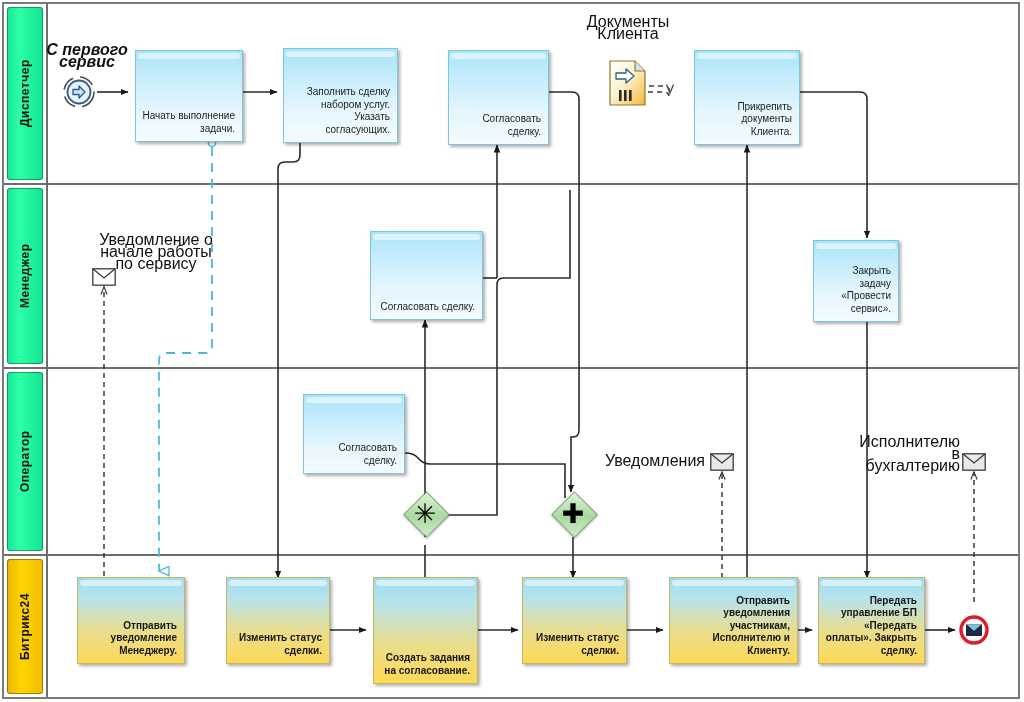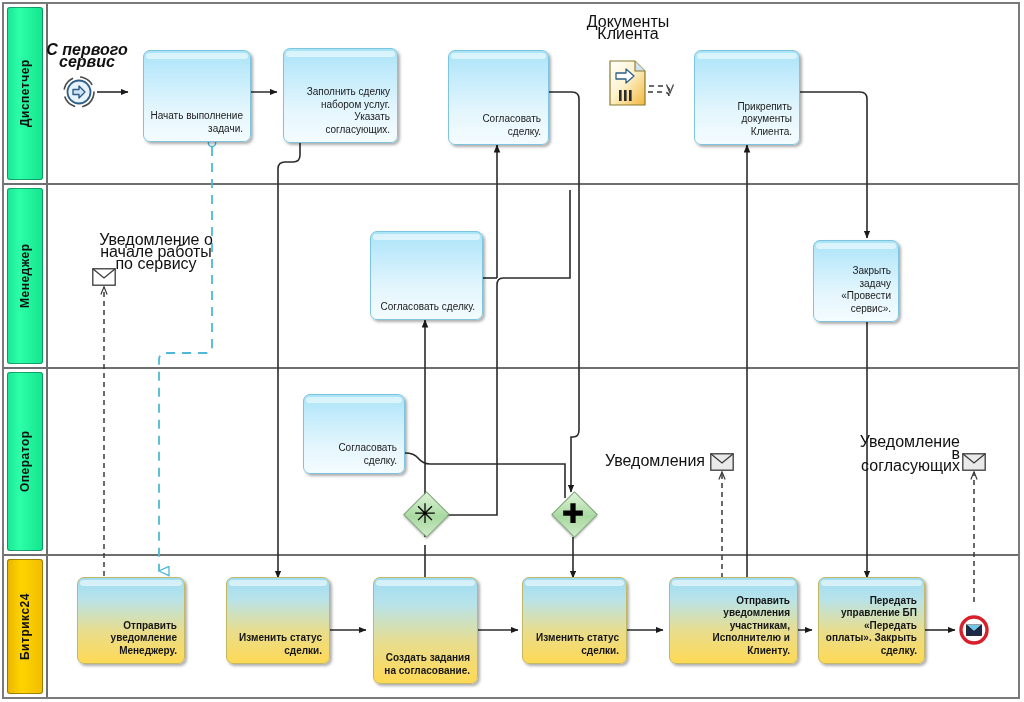--- a/index.html
+++ b/index.html
@@ -15,21 +15,21 @@
   .lane-head .chip{position:absolute;left:3px;top:3px;right:3px;bottom:3px;border-radius:3px;
                    box-shadow:inset 0 0 0 1px rgba(0,0,0,.35);}
   .lane-green .chip{background:linear-gradient(90deg,#19e696 0%,#2dffa8 35%,#13e58f 100%);}
   .lane-gold .chip{background:linear-gradient(90deg,#e9b500 0%,#ffd400 40%,#f0bd00 100%);}
   .lane-label{position:absolute;left:0;top:0;width:100%;height:100%;
               display:flex;align-items:center;justify-content:center;
               font-size:12px;font-weight:bold;color:#111;letter-spacing:.5px;
               writing-mode:vertical-rl;transform:rotate(180deg);white-space:nowrap;}
 
   
-  .task{position:absolute;box-sizing:border-box;border:1px solid #8fc9e0;border-radius:7px;
+  .task{position:absolute;box-sizing:border-box;border:1px solid #8fc9e0;border-radius:0;
         box-shadow:2px 2px 3px rgba(0,0,0,.32);}
   .task.blue{background:linear-gradient(180deg,#a9e4f7 0%,#bfeafb 22%,#e4f6fd 65%,#f4fcff 100%);
              border-color:#7fc4de;}
   .task.gold{background:linear-gradient(180deg,#9fdcf2 0%,#b8e3ea 25%,#e8dd8e 62%,#ffd955 100%);
              border-color:#c2b765;}
   .task .txt{position:absolute;left:6px;right:7px;bottom:6px;text-align:right;
              font-size:10px;line-height:12.5px;color:#151515;font-weight:bold;}
   .task.blue .txt{font-weight:normal;color:#1a1a1a;}
   .task .hl{position:absolute;left:2px;right:2px;top:2px;height:6px;border-radius:5px;
             background:rgba(255,255,255,.55);}
@@ -174,21 +174,21 @@
 
   <div class="lbl it c" style="left:44px;top:44px;width:86px;">С первого сервис</div>
   <div class="ev-start" style="left:62px;top:75px;">
     <svg width="34" height="34" viewBox="0 0 34 34">
       <circle cx="17" cy="17" r="15" fill="none" stroke="#4a4a4a" stroke-width="1.6" stroke-dasharray="15,7" transform="rotate(20 17 17)"></circle>
       <circle cx="17" cy="17" r="11.5" fill="#e8f2fa" stroke="#2d5f8a" stroke-width="1.8"></circle>
       <path d="M11,14.5 L17,14.5 L17,11 L23,17 L17,23 L17,19.5 L11,19.5 z" fill="#cfe3f2" stroke="#2d5f8a" stroke-width="1.4" stroke-linejoin="round"></path>
     </svg>
   </div>
 
-  <div class="task blue" style="left:135px;top:50px;height:92px;width:108px;margin-left:8px;">
+  <div class="task blue" style="left:135px;top:50px;height:92px;width:108px;">
     <div class="hl"></div>
     <div class="txt">Начать выполнение задачи.</div>
   </div>
 
   <div class="task blue" style="left:283px;top:48px;height:95px;width:115px;">
     <div class="hl"></div>
     <div class="txt">Заполнить сделку набором услуг. Указать согласующих.</div>
   </div>
 
   <div class="task blue" style="left:448px;top:50px;height:95px;width:101px;">
@@ -256,21 +256,21 @@
   </div>
 
   <div class="lbl r" style="left:600px;top:455px;width:105px;">Уведомления</div>
   <div class="env" style="left:710px;top:453px;">
     <svg width="24" height="18" viewBox="0 0 24 18">
       <rect x="0.8" y="0.8" width="22.4" height="16.4" fill="#e9e9e9" stroke="#3a3a3a" stroke-width="1.3"></rect>
       <path d="M0.8,0.8 L12,10 L23.2,0.8" fill="none" stroke="#3a3a3a" stroke-width="1.3"></path>
     </svg>
   </div>
 
-  <div class="lbl r" style="left:855px;top:436px;width:105px;">Уведомление в согласующих</div>
+  <div class="lbl r" style="left:855px;top:436px;width:105px;">Исполнителю в бухгалтерию</div>
   <div class="env" style="left:962px;top:453px;">
     <svg width="24" height="18" viewBox="0 0 24 18">
       <rect x="0.8" y="0.8" width="22.4" height="16.4" fill="#e9e9e9" stroke="#3a3a3a" stroke-width="1.3"></rect>
       <path d="M0.8,0.8 L12,10 L23.2,0.8" fill="none" stroke="#3a3a3a" stroke-width="1.3"></path>
     </svg>
   </div>
 
   <div class="task gold" style="left:77px;top:577px;height:87px;width:108px;">
     <div class="hl"></div>
     <div class="txt">Отправить уведомление Менеджеру.</div>

